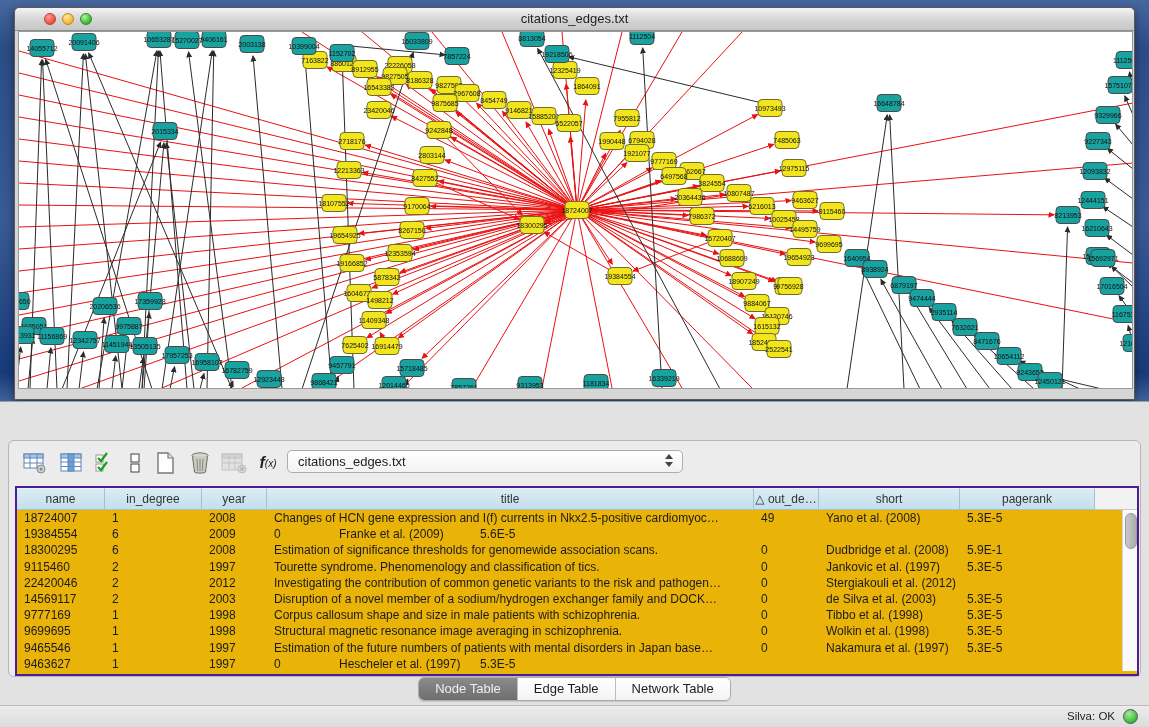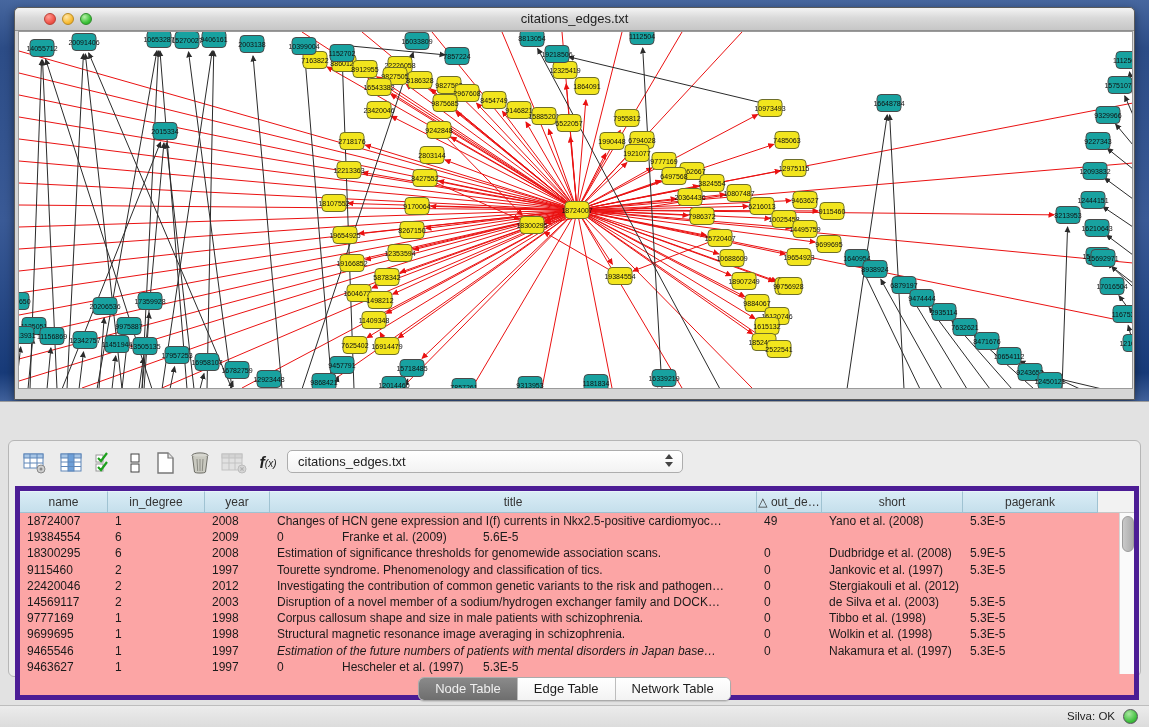--- a/index.html
+++ b/index.html
@@ -66,22 +66,22 @@
     background:linear-gradient(180deg,#ffffff,#f2f2f2);
     border:1px solid #adadad;border-radius:5px;box-sizing:border-box;
     font-size:13px;color:#222;line-height:21px;padding-left:10px;cursor:pointer;
   }
   .combo .arrows{position:absolute;right:8px;top:3px;width:9px;height:16px;}
   .combo .arrows div{width:0;height:0;border-left:4px solid transparent;border-right:4px solid transparent;}
   .combo .up{border-bottom:5px solid #444;margin-bottom:3px;}
   .combo .dn{border-top:5px solid #444;}
   
   .grid{
-    position:absolute;left:6px;top:45px;width:1124px;height:214px;
-    background:#fca5a5;border:5px solid #4c1d95;box-sizing:border-box;overflow:hidden;
+    position:absolute;left:6px;top:45px;width:1124px;height:190px;
+    background:#eab308;border:2px solid #4c1d95;box-sizing:border-box;overflow:hidden;
   }
   .grid-header{display:flex;height:22px;background:#cfe5f0;}
   .gh-cell{
     box-sizing:border-box;border-right:1px solid #9fc2d2;border-bottom:1px solid #9fc2d2;border-top:1px solid #e8f4fa;
     font-size:12px;color:#333;text-align:center;line-height:20px;
     overflow:hidden;white-space:nowrap;background:linear-gradient(180deg,#d9ecf5,#c5dfec);
   }
   .gh-fill{flex:1;background:#f2f2f2;border-bottom:1px solid #c7c7c7;}
   .grid-body{position:relative;}
   .grow{display:flex;height:16.2px;}
@@ -945,21 +945,21 @@
             <div class="gcell" style="width: 141px;">Franke et al. (2009)</div>
             <div class="gcell" style="width: 135px;">5.6E-5</div>
           </div>
           <div class="grow">
             <div class="gcell" style="width: 88px;">18300295</div>
             <div class="gcell" style="width: 97px;">6</div>
             <div class="gcell" style="width: 65px;">2008</div>
             <div class="gcell" style="width: 487px;">Estimation of significance thresholds for genomewide association scans.</div>
             <div class="gcell" style="width: 65px;">0</div>
             <div class="gcell" style="width: 141px;">Dudbridge et al. (2008)</div>
-            <div class="gcell" style="width: 135px;">5.9E-5</div>
+            <div class="gcell" style="width: 135px;">5.9E-1</div>
           </div>
           <div class="grow">
             <div class="gcell" style="width: 88px;">9115460</div>
             <div class="gcell" style="width: 97px;">2</div>
             <div class="gcell" style="width: 65px;">1997</div>
             <div class="gcell" style="width: 487px;">Tourette syndrome. Phenomenology and classification of tics.</div>
             <div class="gcell" style="width: 65px;">0</div>
             <div class="gcell" style="width: 141px;">Jankovic et al. (1997)</div>
             <div class="gcell" style="width: 135px;">5.3E-5</div>
           </div>
@@ -996,21 +996,21 @@
             <div class="gcell" style="width: 65px;">1998</div>
             <div class="gcell" style="width: 487px;">Structural magnetic resonance image averaging in schizophrenia.</div>
             <div class="gcell" style="width: 65px;">0</div>
             <div class="gcell" style="width: 141px;">Wolkin et al. (1998)</div>
             <div class="gcell" style="width: 135px;">5.3E-5</div>
           </div>
           <div class="grow">
             <div class="gcell" style="width: 88px;">9465546</div>
             <div class="gcell" style="width: 97px;">1</div>
             <div class="gcell" style="width: 65px;">1997</div>
-            <div class="gcell" style="width: 487px; font-style: italic;">Estimation of the future numbers of patients with mental disorders in Japan base…</div>
+            <div class="gcell" style="width: 487px;">Estimation of the future numbers of patients with mental disorders in Japan base…</div>
             <div class="gcell" style="width: 65px;">0</div>
             <div class="gcell" style="width: 141px;">Nakamura et al. (1997)</div>
             <div class="gcell" style="width: 135px;">5.3E-5</div>
           </div>
           <div class="grow">
             <div class="gcell" style="width: 88px;">9463627</div>
             <div class="gcell" style="width: 97px;">1</div>
             <div class="gcell" style="width: 65px;">1997</div>
             <div class="gcell" style="width: 65px;">0</div>
             <div class="gcell" style="width: 141px;">Hescheler et al. (1997)</div>

